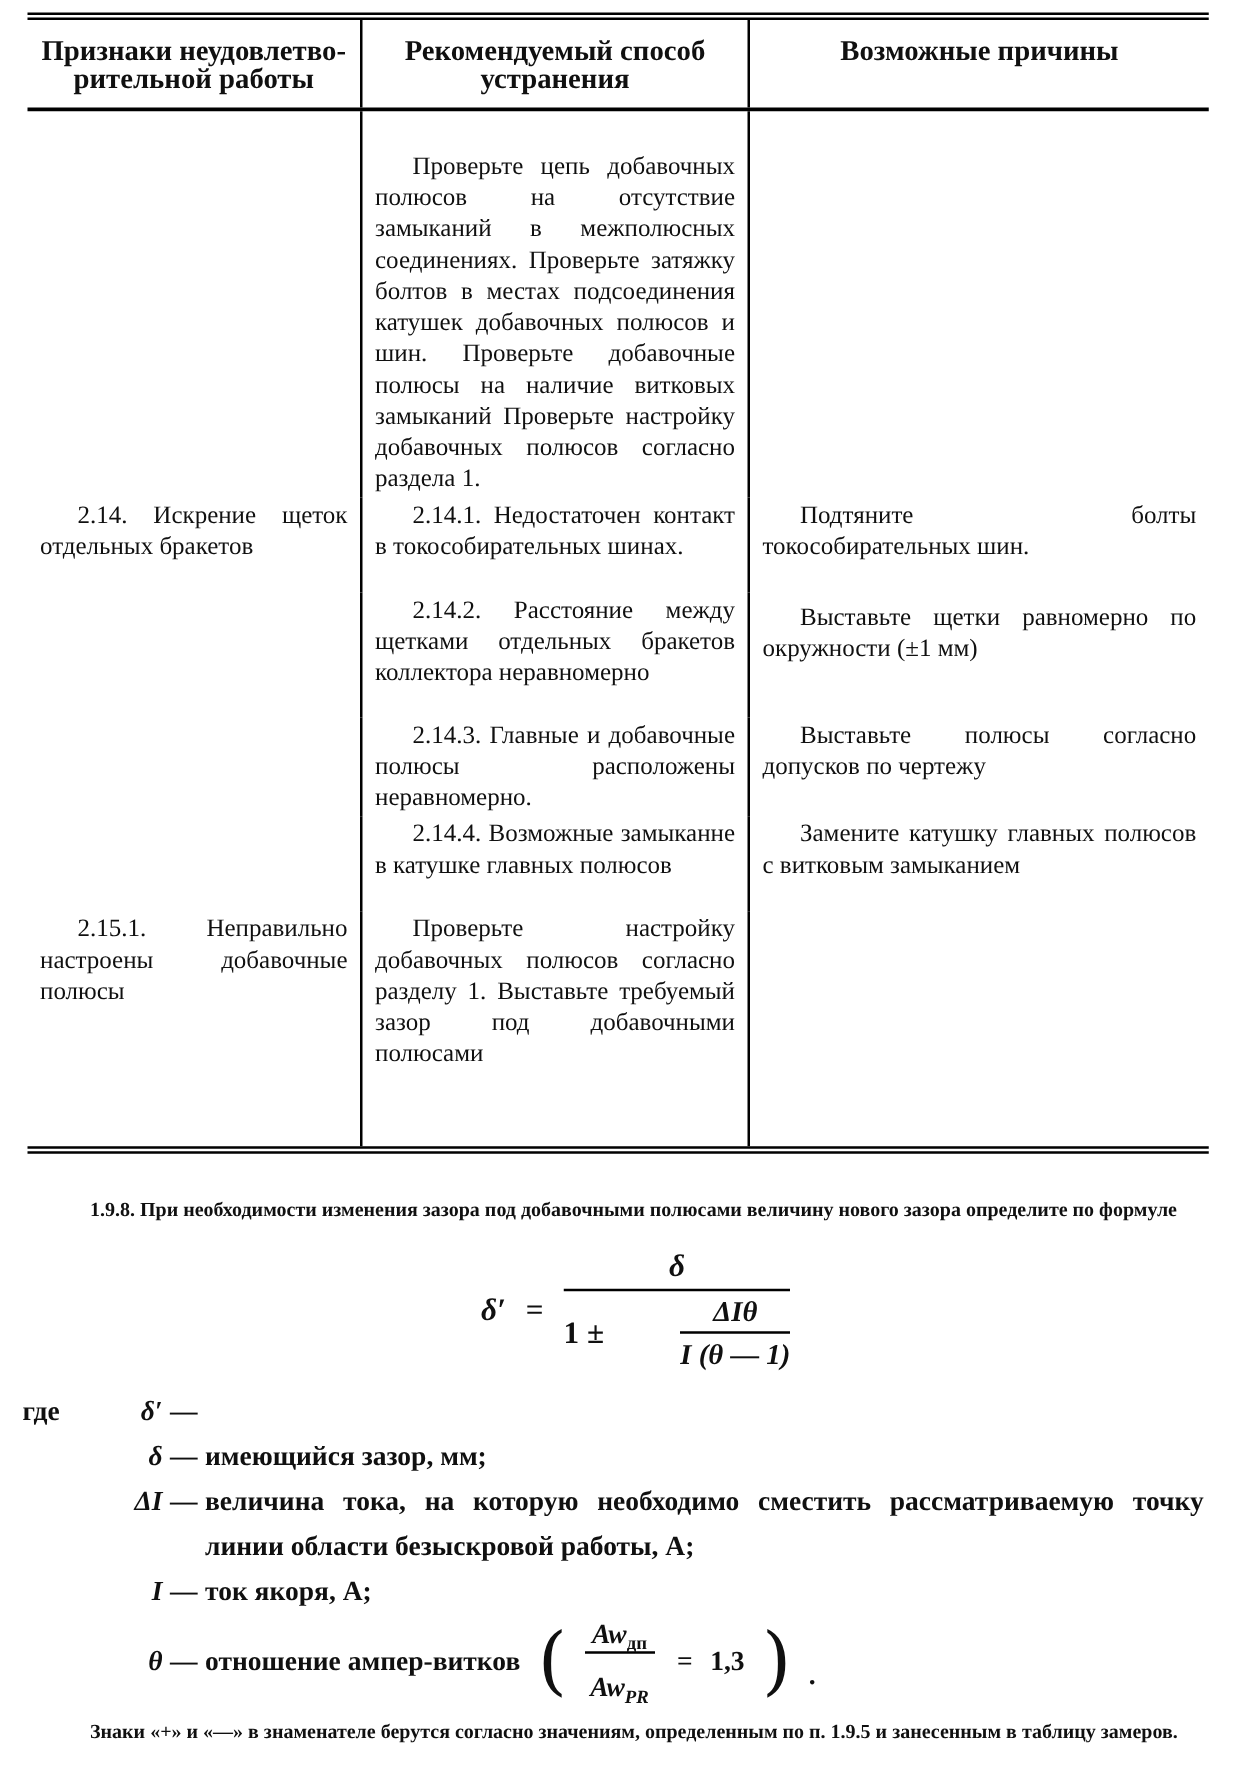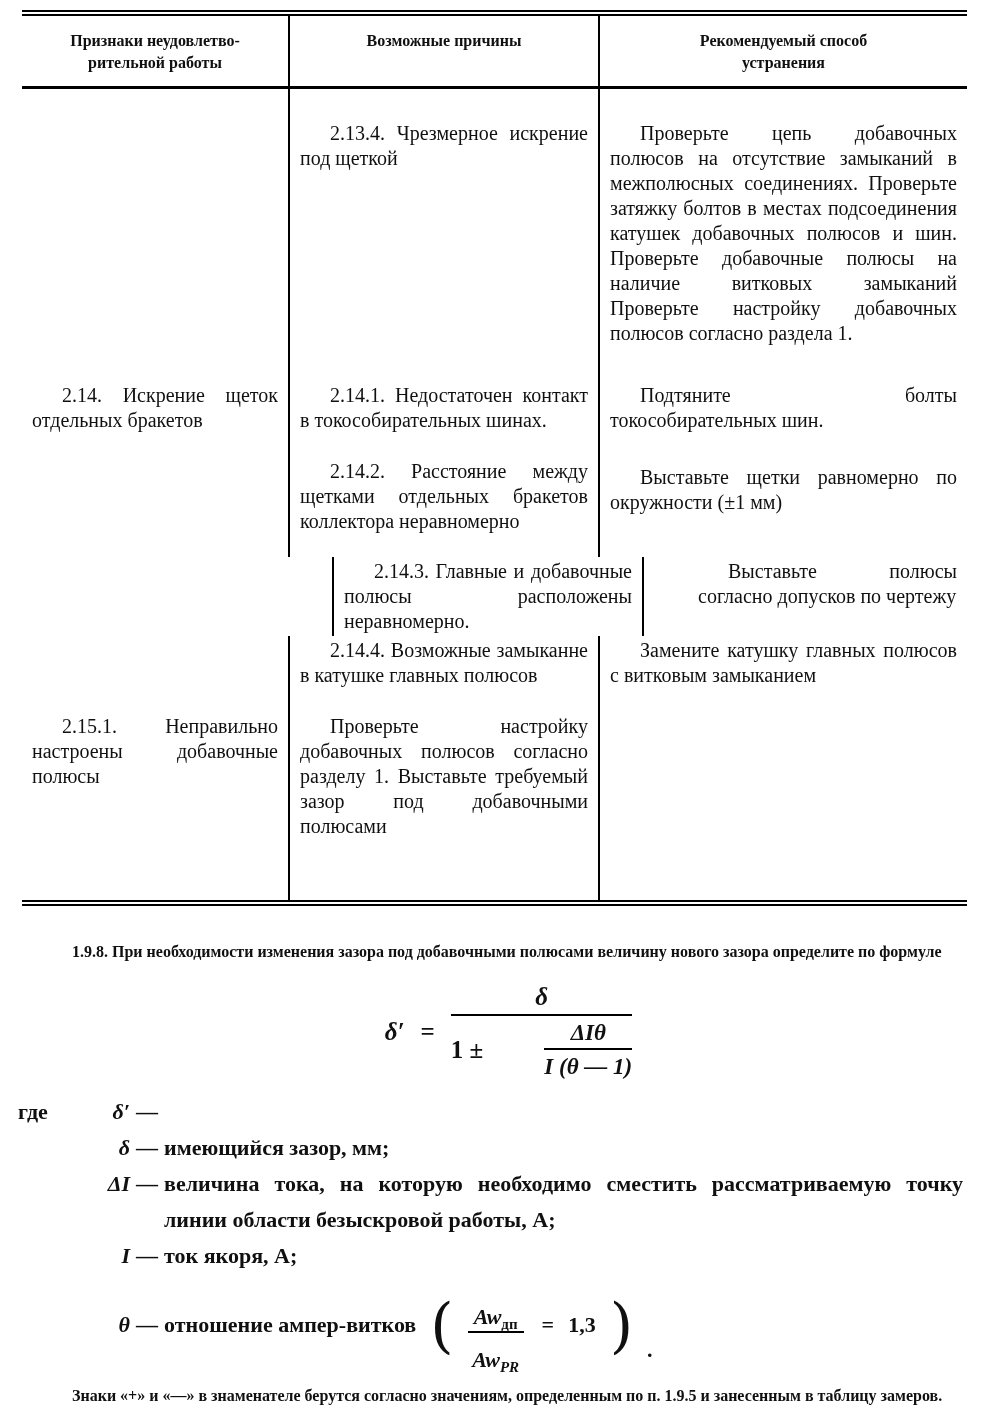--- a/index.html
+++ b/index.html
@@ -14,36 +14,36 @@
     border-top:6px double #000;
     border-bottom:6px double #000;
   }
   .thead{
     display:grid;grid-template-columns:266px 312px 1fr;
     border-bottom:3px solid #000;
   }
   .th{
     padding:14px 8px 12px;
     text-align:center;
-    font-weight:bold;font-size:16px;line-height:22px;
+    font-weight:bold;font-size:23px;line-height:22px;
     white-space:pre-line;
   }
   .thead .th:nth-child(2){border-left:2px solid #000;border-right:2px solid #000;}
   .trow{display:grid;grid-template-columns:266px 312px 1fr;}
   .trow .cell:nth-child(2){border-left:2px solid #000;border-right:2px solid #000;}
   .cell{
     padding:2px 10px;
     font-size:20px;line-height:25px;
     text-align:justify;text-indent:30px;
     hyphens:auto;-webkit-hyphens:auto;
   }
   .r0{min-height:292px;} .r0 .cell{padding-top:32px;}
   .r1{min-height:76px;}
   .r2{min-height:100px;} .r2 .cell:nth-child(3){padding-top:8px;}
-  .r3{min-height:76px;gap:44px;}
+  .r3{min-height:76px;}
   .r4{min-height:76px;}
   .r5{min-height:188px;}
   
   .bottom{margin:30px 20px 0 18px;font-weight:bold;}
   .bottom p{margin:0;font-size:16px;line-height:31px;text-align:justify;text-indent:54px;}
   
   .formula-row{
     margin:16px 0 10px 30px;
     display:flex;justify-content:center;align-items:center;gap:16px;
     font-size:25px;font-weight:bold;
@@ -63,43 +63,42 @@
   }
   .defrow .term{text-align:right;font-style:italic;}
   .defrow .dash{text-align:center;}
   .defrow .desc{text-align:justify;padding-right:6px;}
   .defrow.theta{align-items:center;margin:4px 0 6px;}
   .theta-desc{display:flex;align-items:center;gap:14px;}
   .bigparen{
     font-size:60px;line-height:0.9;font-weight:normal;
     font-family:"DejaVu Serif",serif;
   }
-  .frac.small{font-size:22px;line-height:24px;margin-top:27px;}
+  .frac.small{font-size:22px;line-height:24px;}
   .frac.small>.num{padding:0 6px 2px;}
   .frac.small>.den{padding-top:15px;}
   .frac.small sub{font-size:15px;line-height:0;}
   .theta-eq{margin-left:4px;}
   .theta-period{align-self:flex-end;margin-bottom:4px;}
   .bottom .signs{margin-top:8px;}
 </style>
 </head>
 <body>
 
 <div class="tbl">
   <div class="thead">
     <div class="th">Признаки неудовлетво-
 рительной работы</div>
-    <div class="th">Возможные причины</div>
     <div class="th">Рекомендуемый способ
 устранения</div>
+    <div class="th">Возможные причины</div>
   </div>
 
   <div class="trow r0">
     <div class="cell"></div>
-    <div class="cell">2.13.4. Чрезмерное искрение под щеткой</div>
     <div class="cell">Проверьте цепь добавочных полюсов на отсутствие замыканий в межполюсных соединениях. Проверьте затяжку болтов в местах подсоединения катушек добавочных полюсов и шин. Проверьте добавочные полюсы на наличие витковых замыканий Проверьте настройку добавочных полюсов согласно раздела 1.</div>
   </div>
   <div class="trow r1">
     <div class="cell">2.14. Искрение щеток отдельных бракетов</div>
     <div class="cell">2.14.1. Недостаточен контакт в токособирательных шинах.</div>
     <div class="cell">Подтяните болты токособирательных шин.</div>
   </div>
   <div class="trow r2">
     <div class="cell"></div>
     <div class="cell">2.14.2. Расстояние между щетками отдельных бракетов коллектора неравномерно</div>

